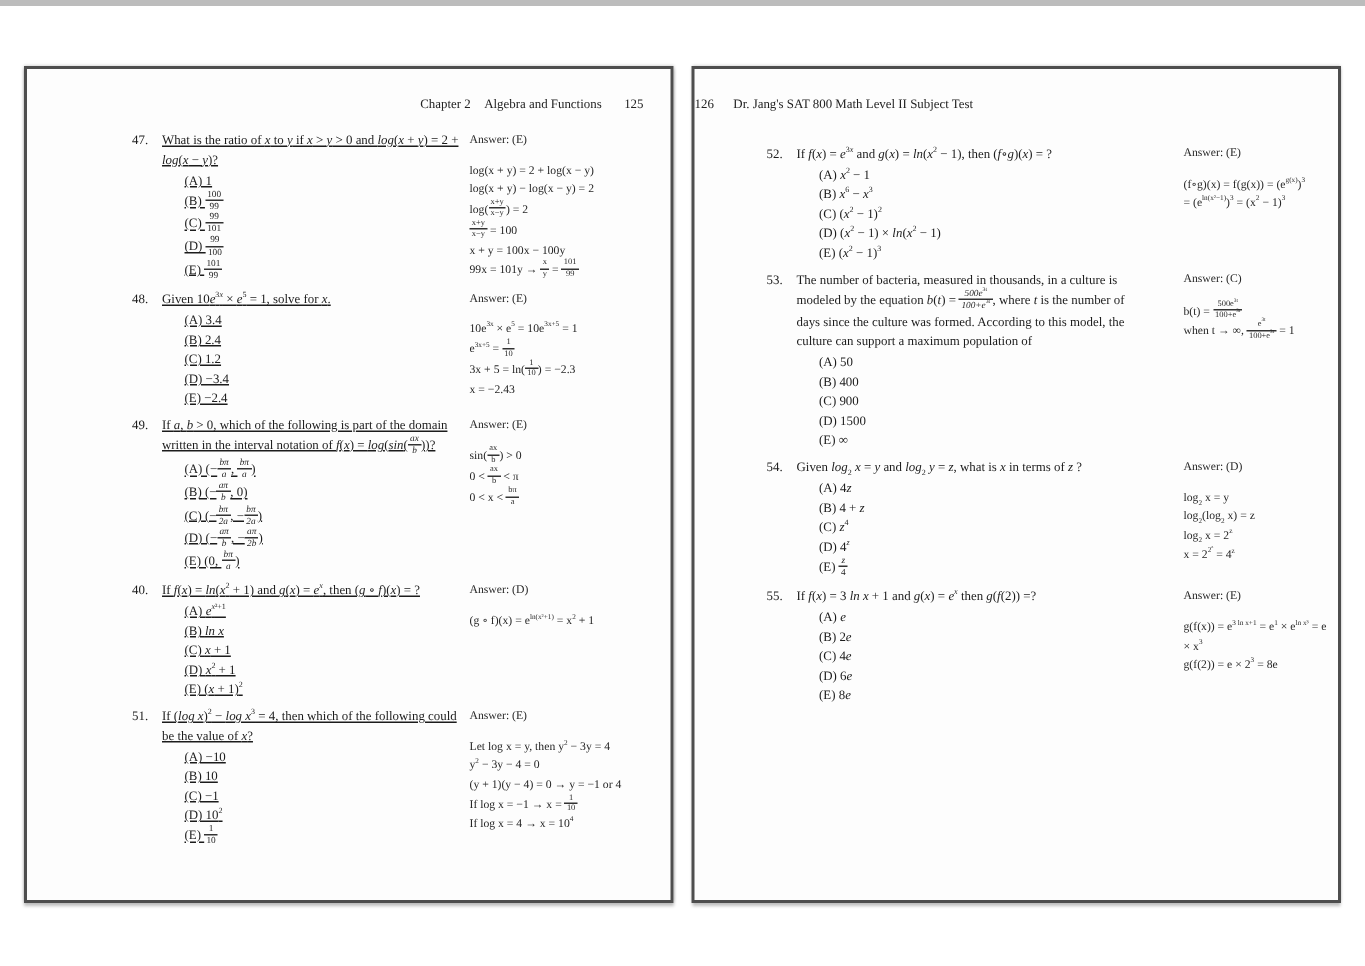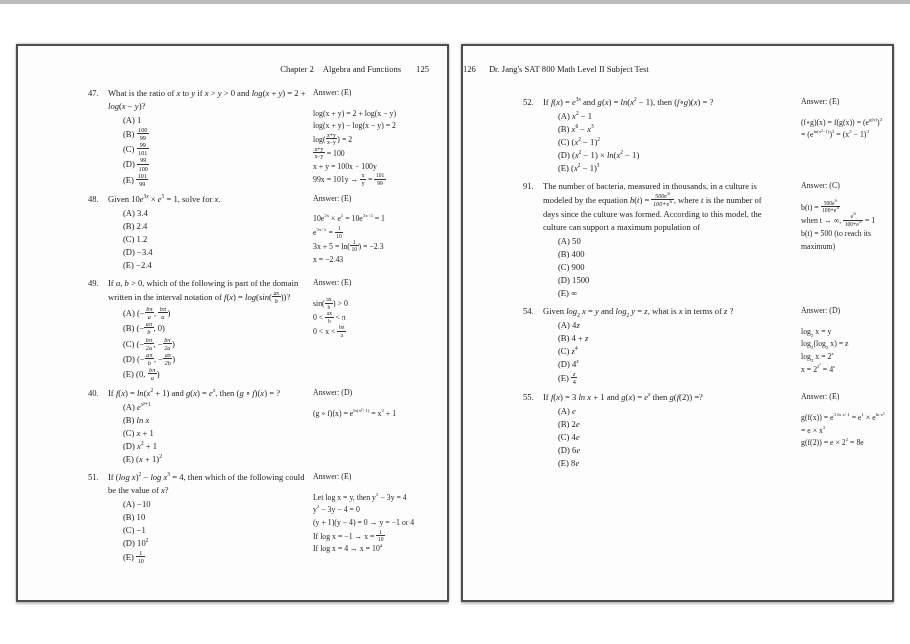--- a/index.html
+++ b/index.html
@@ -22,25 +22,25 @@
   #page-126 .pg-header { text-align:left; }
   #page-125 .pg-header .h-title { margin-left:9px; }
   #page-125 .pg-header .h-page  { margin-left:15px;text-align:center; }
   #page-126 .pg-header .h-title { margin-left:13px; }
 
   .q-list { padding-top:13px; }
   #page-126 .q-list { padding-top:22px; }
 
   .q-row { display:flex; align-items:flex-start; margin-bottom:5px; font-size:8.6px; line-height:13px; }
   #page-125 .q-row { padding-left:70px; }
-  #page-126 .q-row { padding-left:60px; }
+  #page-126 .q-row { padding-left:48px; }
 
   .q-num  { width:20px; flex:none; }
   .q-body { flex:none; }
-  #page-125 .q-body { width:205px; }
+  #page-125 .q-body { width:205px;text-decoration:underline; }
   #page-126 .q-body { width:258px; }
   .q-text { padding-right:4px; }
   #page-126 .q-text { max-width:238px; }
   .q-choices { margin-left:15px; margin-top:1px; }
   .q-choice  { min-height:13px; }
 
   .q-ans { flex:1; font-size:7.8px; line-height:12.6px; padding-right:6px; color:#262626; }
   .ans-label { margin-bottom:8px; }
   .work-line { min-height:12.6px; }
 
@@ -266,21 +266,21 @@
         </div>
         <div class="q-ans">
           <div class="ans-label">Answer: (E)</div>
           <div class="work">
             <div class="work-line">(f∘g)(x) = f(g(x)) = (e<sup>g(x)</sup>)<sup>3</sup></div>
             <div class="work-line">= (e<sup>ln(x²−1)</sup>)<sup>3</sup> = (x<sup>2</sup> − 1)<sup>3</sup></div>
           </div>
         </div>
       </div>
       <div class="q-row">
-        <div class="q-num">91.</div>
+        <div class="q-num">53.</div>
         <div class="q-body">
           <div class="q-text">The number of bacteria, measured in thousands, in a culture is modeled by the equation <i>b</i>(<i>t</i>) = <span class="fr">
               <b><i>500e</i><sup>3t</sup></b>
               <b><i>100+e</i><sup>3t</sup></b>
             </span>, where <i>t</i> is the number of days since the culture was formed. According to this model, the culture can support a maximum population of</div>
           <div class="q-choices">
             <div class="q-choice">(A) 50</div>
             <div class="q-choice">(B) 400</div>
             <div class="q-choice">(C) 900</div>
             <div class="q-choice">(D) 1500</div>
@@ -291,21 +291,20 @@
           <div class="ans-label">Answer: (C)</div>
           <div class="work">
             <div class="work-line">b(t) = <span class="fr">
                 <b>500e<sup>3t</sup></b>
                 <b>100+e<sup>3t</sup></b>
               </span></div>
             <div class="work-line">when t → ∞, <span class="fr">
                 <b>e<sup>3t</sup></b>
                 <b>100+e<sup>3t</sup></b>
               </span> = 1</div>
-            <div class="work-line">b(t) = 500  (to reach its maximum)</div>
           </div>
         </div>
       </div>
       <div class="q-row">
         <div class="q-num">54.</div>
         <div class="q-body">
           <div class="q-text">Given <i>log</i><sub>2</sub> <i>x</i> = <i>y</i> and <i>log</i><sub>2</sub> <i>y</i> = <i>z</i>, what is <i>x</i> in terms of <i>z</i> ?</div>
           <div class="q-choices">
             <div class="q-choice">(A) 4<i>z</i></div>
             <div class="q-choice">(B) 4 + <i>z</i></div>

